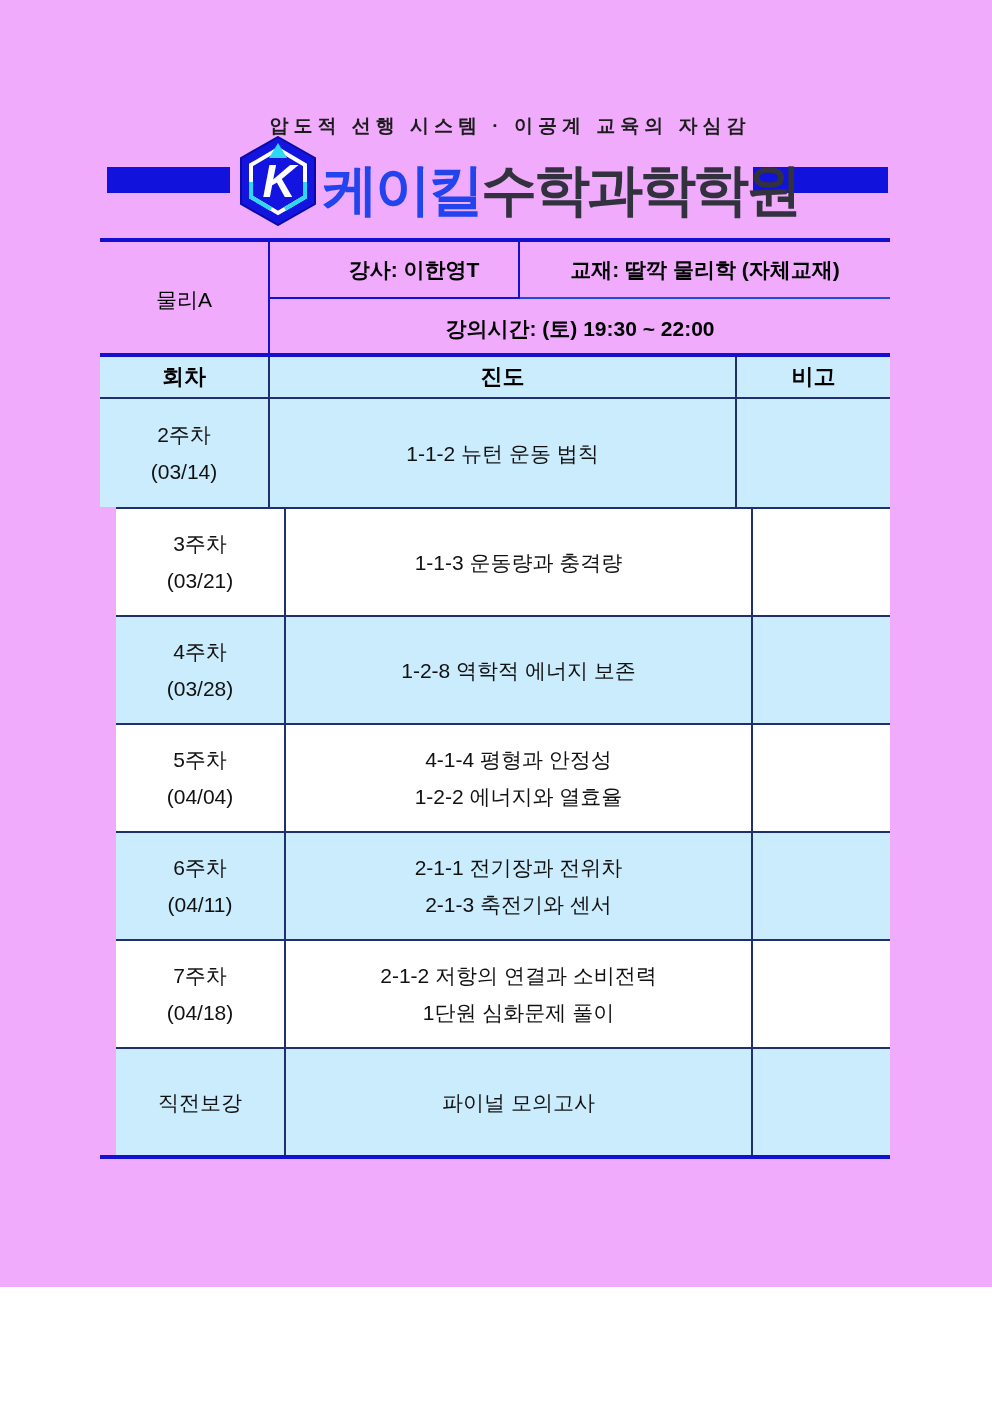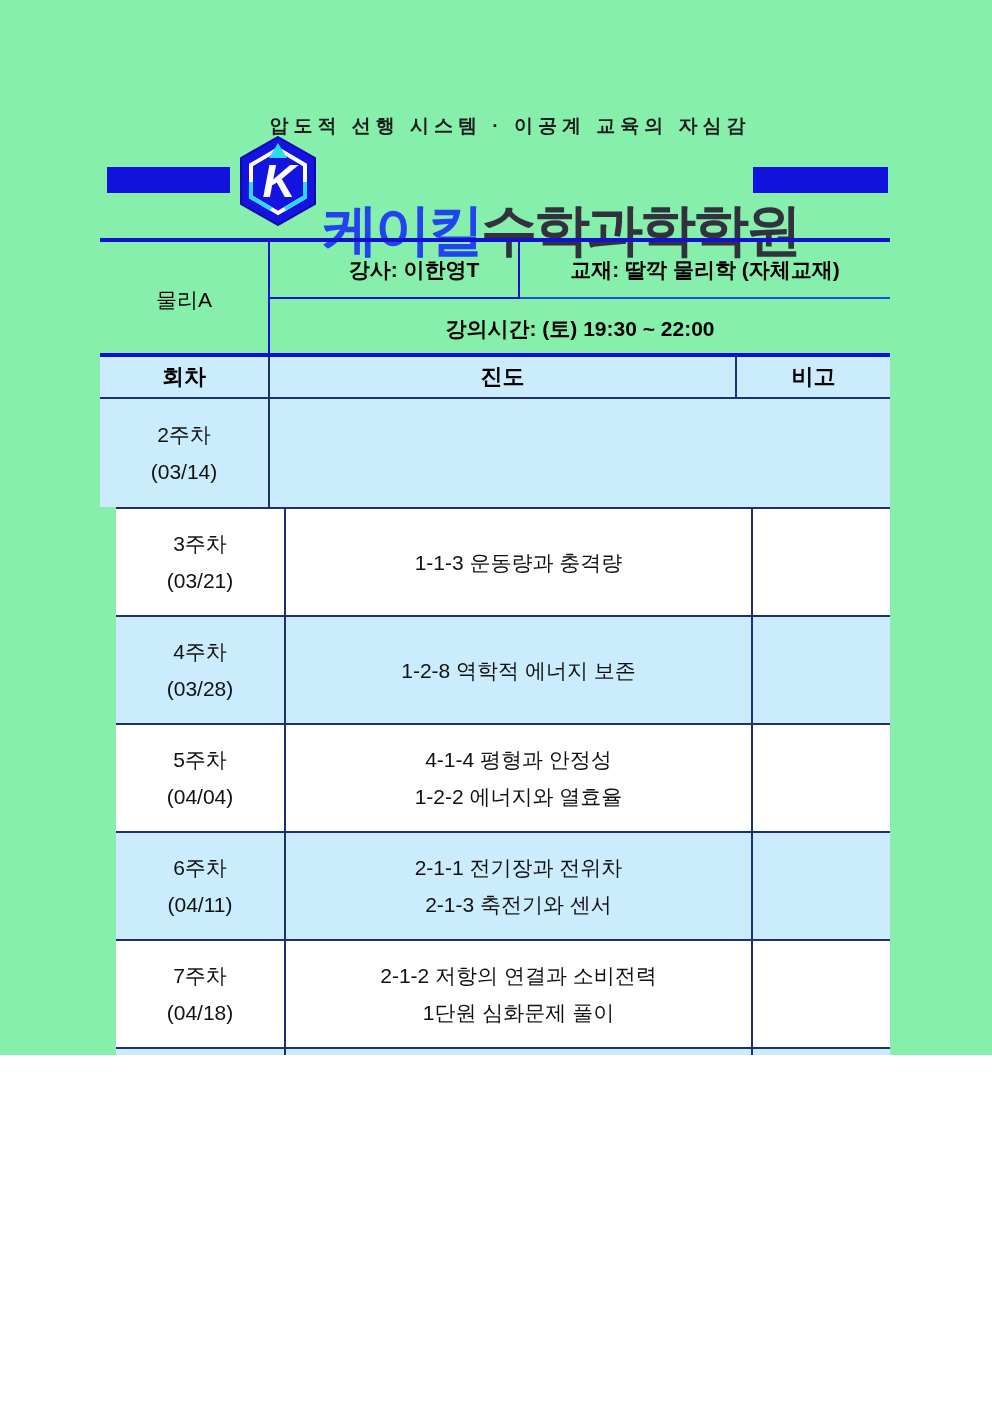--- a/index.html
+++ b/index.html
@@ -1,31 +1,31 @@
 <!DOCTYPE html>
 <html><head>
 <meta charset="utf-8">
 <style>
   * { margin:0; padding:0; box-sizing:border-box; }
   body { background:#ffffff; font-family:"Liberation Sans", sans-serif; }
-  .page { position:relative; width:992px; height:1055px; background:#86efac; overflow:hidden; }
+  .page { position:relative; width:992px; height:1287px; background:#f0abfc; overflow:hidden; }
 
   
   .tagline {
     position:absolute; left:250px; top:113px; width:520px;
     text-align:center; font-size:19px; font-weight:600; color:#1c1c1c;
     letter-spacing:5px; white-space:nowrap;
   }
   .bar { position:absolute; top:167px; height:26px; background:#1212dd; }
   .bar-left  { left:107px; width:123px; }
   .bar-right { left:753px; width:135px; }
   .logo-wrap { position:absolute; left:238px; top:136px; width:80px; height:90px; }
   .brand-title {
     position:absolute; left:322px; top:150px; height:80px; line-height:80px;
-    font-size:56px; font-weight:bold; letter-spacing:-3px; white-space:nowrap;margin-top:40px;
+    font-size:56px; font-weight:bold; letter-spacing:-3px; white-space:nowrap;
   }
   .brand-primary   { color:#2244ee; }
   .brand-secondary { color:#32323f; }
 
   
   .info {
     position:absolute; left:100px; top:238px; width:790px; height:119px;
     border-top:4px solid #1111cf;
     display:grid;
     grid-template-columns:170px 250px 370px;
@@ -113,20 +113,23 @@
       <div class="hcell col-border">회차</div>
       <div class="hcell col-border">진도</div>
       <div class="hcell">비고</div>
     </div>
     <div>
         <div class="trow row-alt">
     <div class="cell col-border session-cell">
       <div class="session-name">2주차</div>
       <div class="session-date">(03/14)</div>
     </div>
+    <div class="cell col-border content-cell">
+            <div>1-1-2 뉴턴 운동 법칙</div>
+          </div>
     <div class="cell note-cell"></div>
   </div>
         <div class="trow">
     <div class="cell col-border session-cell">
       <div class="session-name">3주차</div>
       <div class="session-date">(03/21)</div>
     </div>
     <div class="cell col-border content-cell">
             <div>1-1-3 운동량과 충격량</div>
           </div>

